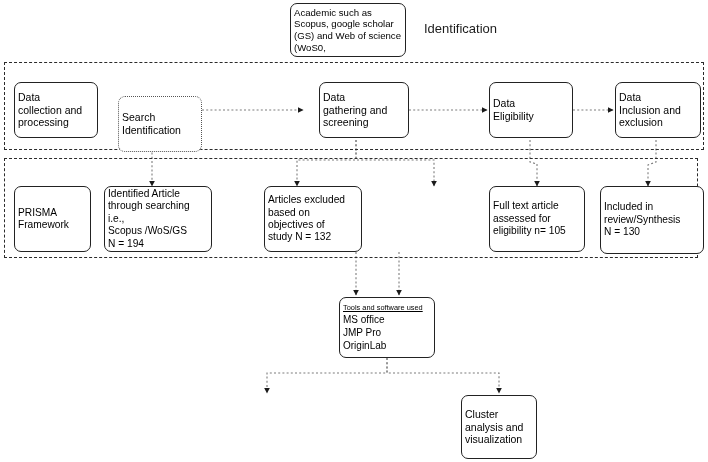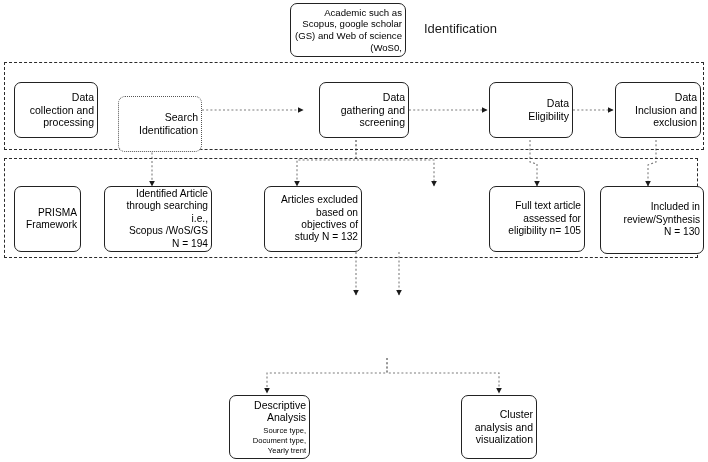--- a/index.html
+++ b/index.html
@@ -27,21 +27,21 @@
   .node {
     position: absolute;
     box-sizing: border-box;
     background: #ffffff;
     border: 1.2px solid #222222;
     border-radius: 7px;
     display: flex;
     flex-direction: column;
     align-items: center;
     justify-content: center;
-    text-align: right;
+    text-align: left;
     color: #000000;
     line-height: 1.22;
     z-index: 2;
   }
   .node.dotted {
     border-style: dotted;
     border-width: 1.4px;
     border-color: #555555;
   }
   .node .txt {
@@ -139,21 +139,21 @@
     <span class="txt">Data
 Eligibility</span>
   </div>
 
   <div class="node n-main" style="left:615px; top:82px; width:86px; height:56px;">
     <span class="txt">Data
 Inclusion and
 exclusion</span>
   </div>
 
-  <div class="node n-row2" style="left:14px; top:186px; width:67px; height:66px;">
+  <div class="node n-row2" style="left:14px; top:186px; width:77px; height:66px;">
     <span class="txt">PRISMA
 Framework</span>
   </div>
 
   <div class="node n-row2" style="left:104px; top:186px; width:108px; height:66px;">
     <span class="txt">Identified Article
 through searching i.e.,
 Scopus /WoS/GS
 N = 194</span>
   </div>
@@ -171,28 +171,27 @@
 assessed for
 eligibility n= 105</span>
   </div>
 
   <div class="node n-row2" style="left:600px; top:186px; width:104px; height:68px;">
     <span class="txt">Included in
 review/Synthesis
 N = 130</span>
   </div>
 
+  <div class="node" style="left:339px; top:297px; width:96px; height:61px;">
+    <span class="txt n-tools-head">Tools and software used</span>
+    <span class="txt n-tools-body">MS office
+JMP Pro
+OriginLab</span>
+  </div>
 
-  <div class="node" style="left:229px; top:395px; width:81px; height:64px;">
-    <span class="txt n-main">Descriptive
-Analysis</span>
-    <span class="txt n-sub">Source type,
-Document type,
-Yearly trent</span>
-  </div>
 
   <div class="node" style="left:461px; top:395px; width:76px; height:64px;">
     <span class="txt n-main">Cluster
 analysis and
 visualization</span>
   </div>
 
 </div>
 
 </body></html>

